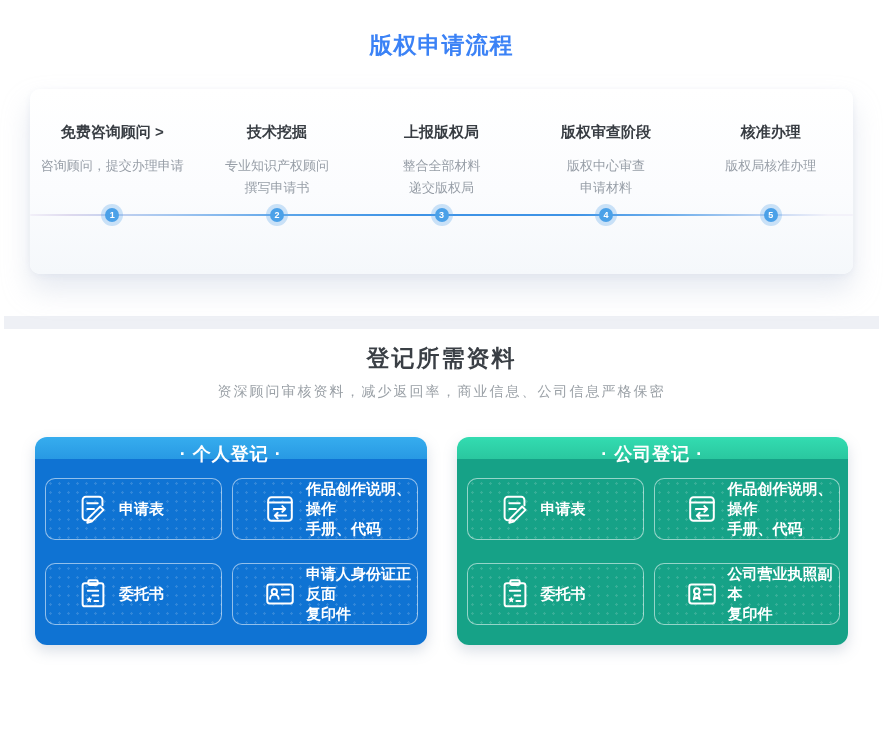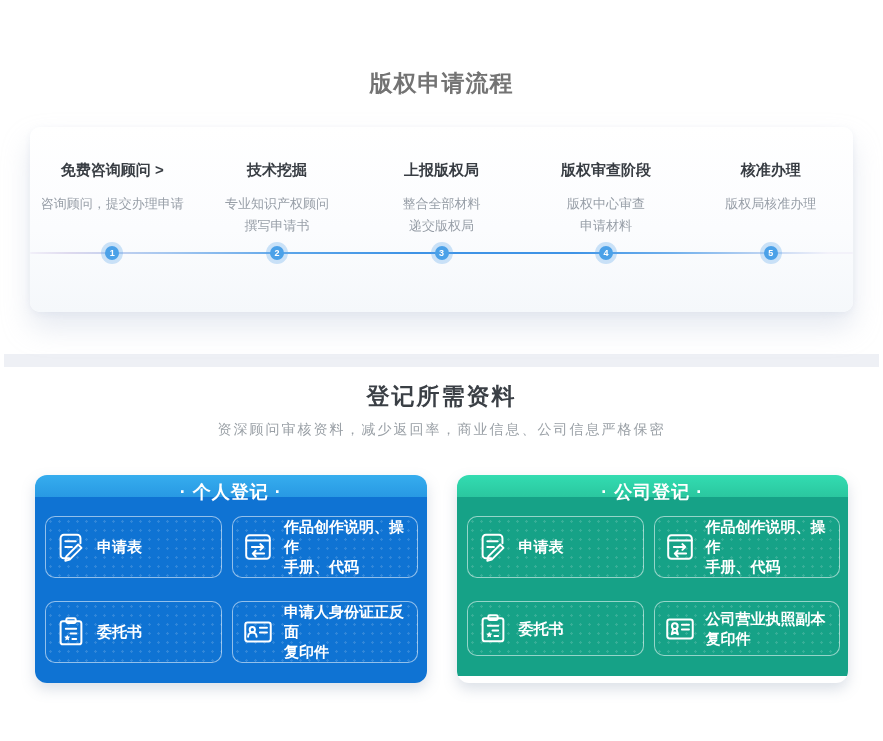--- a/index.html
+++ b/index.html
@@ -3,22 +3,22 @@
 <meta charset="utf-8">
 <style>
   html,body{margin:0;padding:0;}
   body{
     width:883px;height:741px;background:#ffffff;overflow:hidden;
     font-family:"Liberation Sans","DejaVu Sans",sans-serif;
     -webkit-font-smoothing:antialiased;
   }
   
   .process-title{
-    margin:0;padding-top:68px;text-align:center;
-    font-size:23px;font-weight:bold;letter-spacing:1px;color:#737373;
+    margin:0;padding-top:30px;text-align:center;
+    font-size:23px;font-weight:bold;letter-spacing:1px;color:#3b82f6;
   }
   .process-card{
     position:relative;margin:28px 30px 0;height:185px;border-radius:10px;
     background:linear-gradient(180deg,#ffffff 0%,#fbfcfe 55%,#f5f8fb 100%);
     box-shadow:0 16px 28px rgba(184,196,214,0.35),0 2px 6px rgba(184,196,214,0.18);
   }
   .steps{display:flex;padding-top:34px;}
   .step{flex:1;text-align:center;}
   .step-title{font-size:15px;font-weight:bold;color:#383d43;margin-bottom:13px;}
   .step-title.linklike{cursor:pointer;}
@@ -63,21 +63,21 @@
   .blue .card-header{background:linear-gradient(180deg,#36adee,#2899e3);}
   .green .card-header{background:linear-gradient(180deg,#33dcb1,#2ac79f);}
   .card-body{
     padding:19px 10px 20px;display:grid;
     grid-template-columns:177px 186px;gap:23px 10px;
   }
   .blue .card-body{background:#0f73d3;}
   .green .card-body{background:#16a287;}
   .material-item{
     min-height:55px;border:1px solid rgba(255,255,255,0.55);border-radius:10px;
-    display:flex;align-items:center;padding-left:8px;box-sizing:border-box;
+    display:flex;align-items:center;padding-left:30px;box-sizing:border-box;
     background-image:radial-gradient(rgba(255,255,255,0.15) 1.1px,transparent 1.45px);
     background-size:9px 9px;
   }
   .item-icon{flex:0 0 34px;height:34px;margin-right:9px;}
   .item-icon svg{display:block;width:34px;height:34px;}
   .item-label{color:#ffffff;font-size:15px;font-weight:bold;line-height:20px;}
   .label-line{display:block;}
   .icon-stroke{fill:none;stroke:#ffffff;stroke-width:2.1;stroke-linecap:round;stroke-linejoin:round;}
   .icon-fill{fill:#ffffff;stroke:none;}
 </style>

